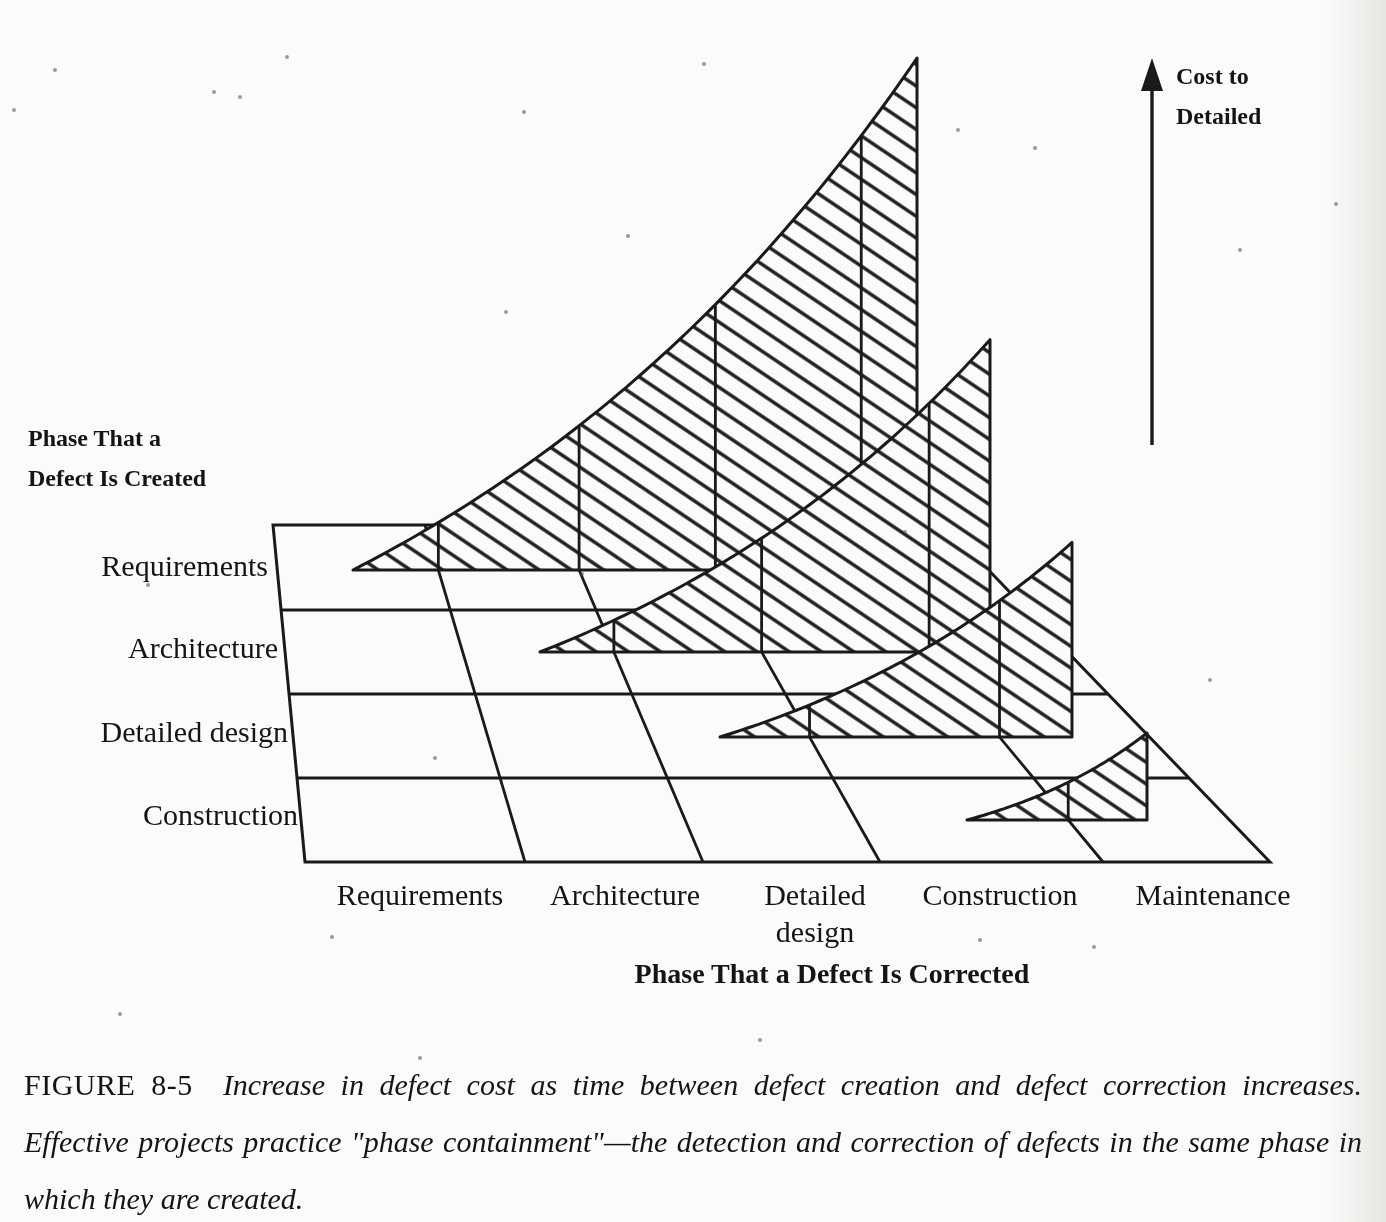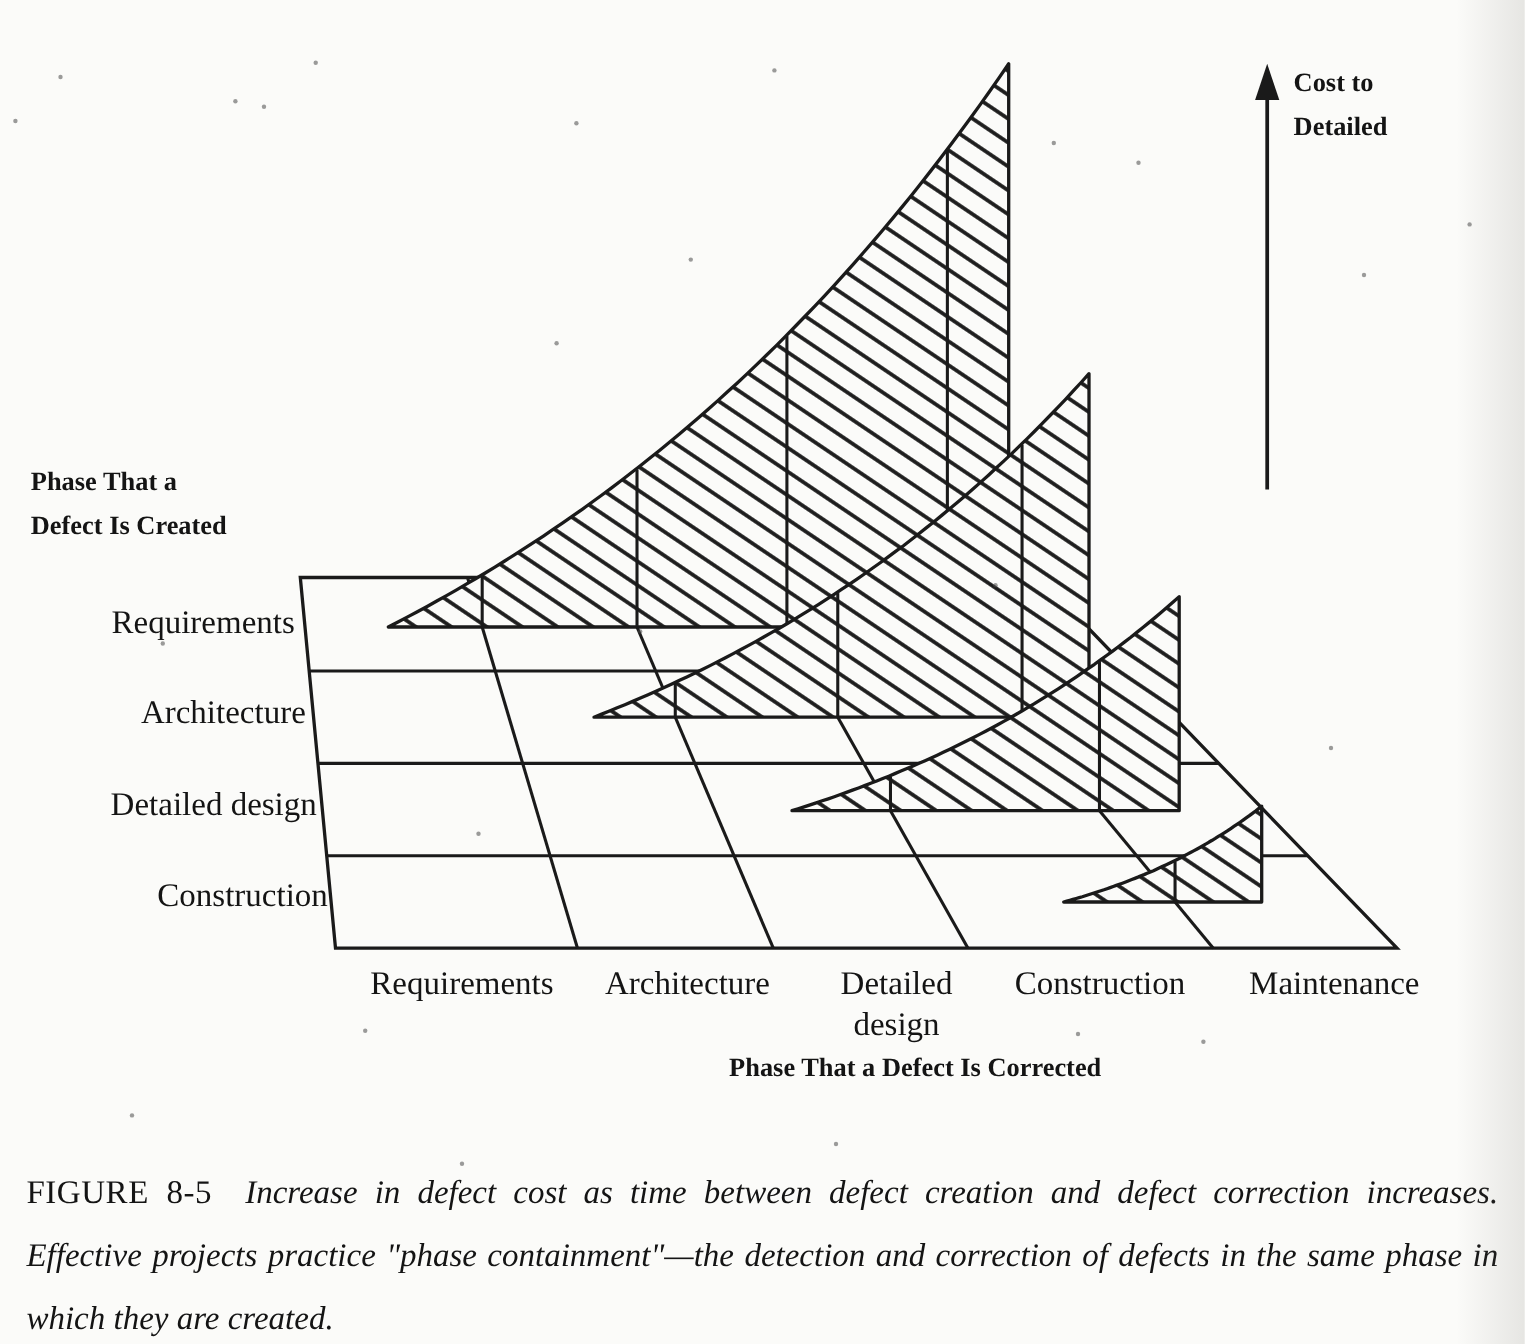--- a/index.html
+++ b/index.html
@@ -16,21 +16,21 @@
   }
   svg.diagram{position:absolute; left:0; top:0;}
   .lbl{position:absolute; white-space:nowrap;}
   .hdr{font-weight:bold; font-size:24px; line-height:40px;}
   .cost-label{left:1176px; top:56px;}
   .created-label{left:28px; top:418px;}
   .hdr span{display:block;}
   .row-label{font-size:30px; text-align:right; line-height:34px;}
   .col-label{position:absolute; font-size:30px; line-height:37px; text-align:center; white-space:normal;}
   .x-title{position:absolute; left:462px; top:958px; width:740px; text-align:center;
-           font-weight:bold; font-size:24px;}
+           font-weight:bold; font-size:28px;}
   .caption{
     position:absolute; left:24px; top:1056px; width:1338px;
     font-size:30px; line-height:57px; text-align:justify;
   }
   .fig-label{font-style:normal; letter-spacing:0.5px; padding-right:30px;}
   .fig-text{font-style:italic;}
 </style>
 </head>
 <body>
 

